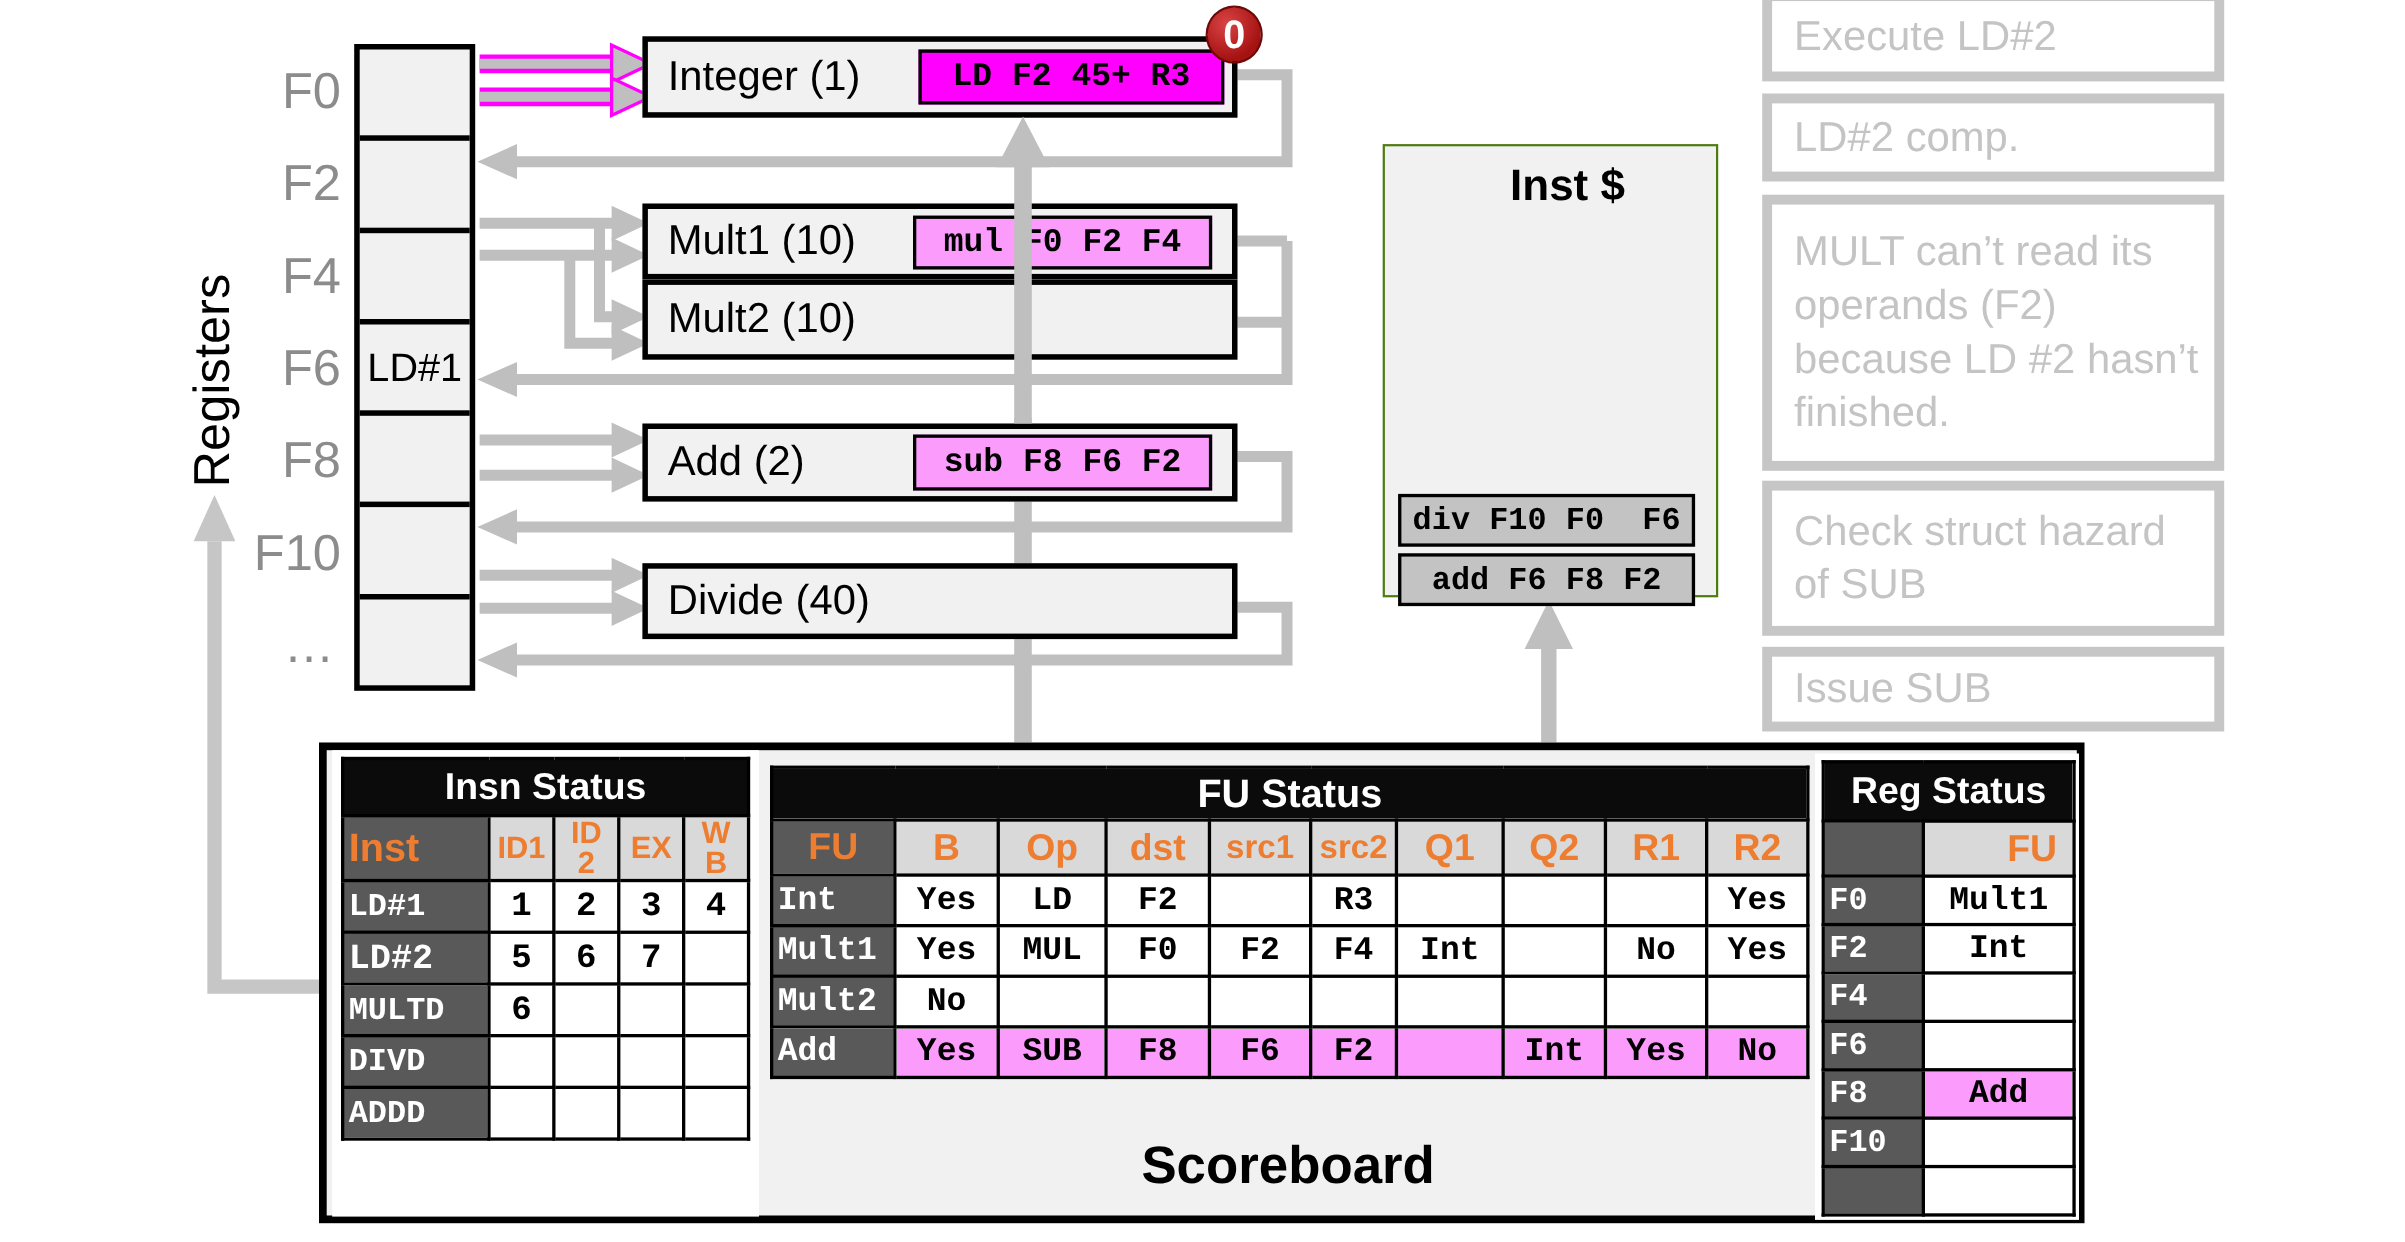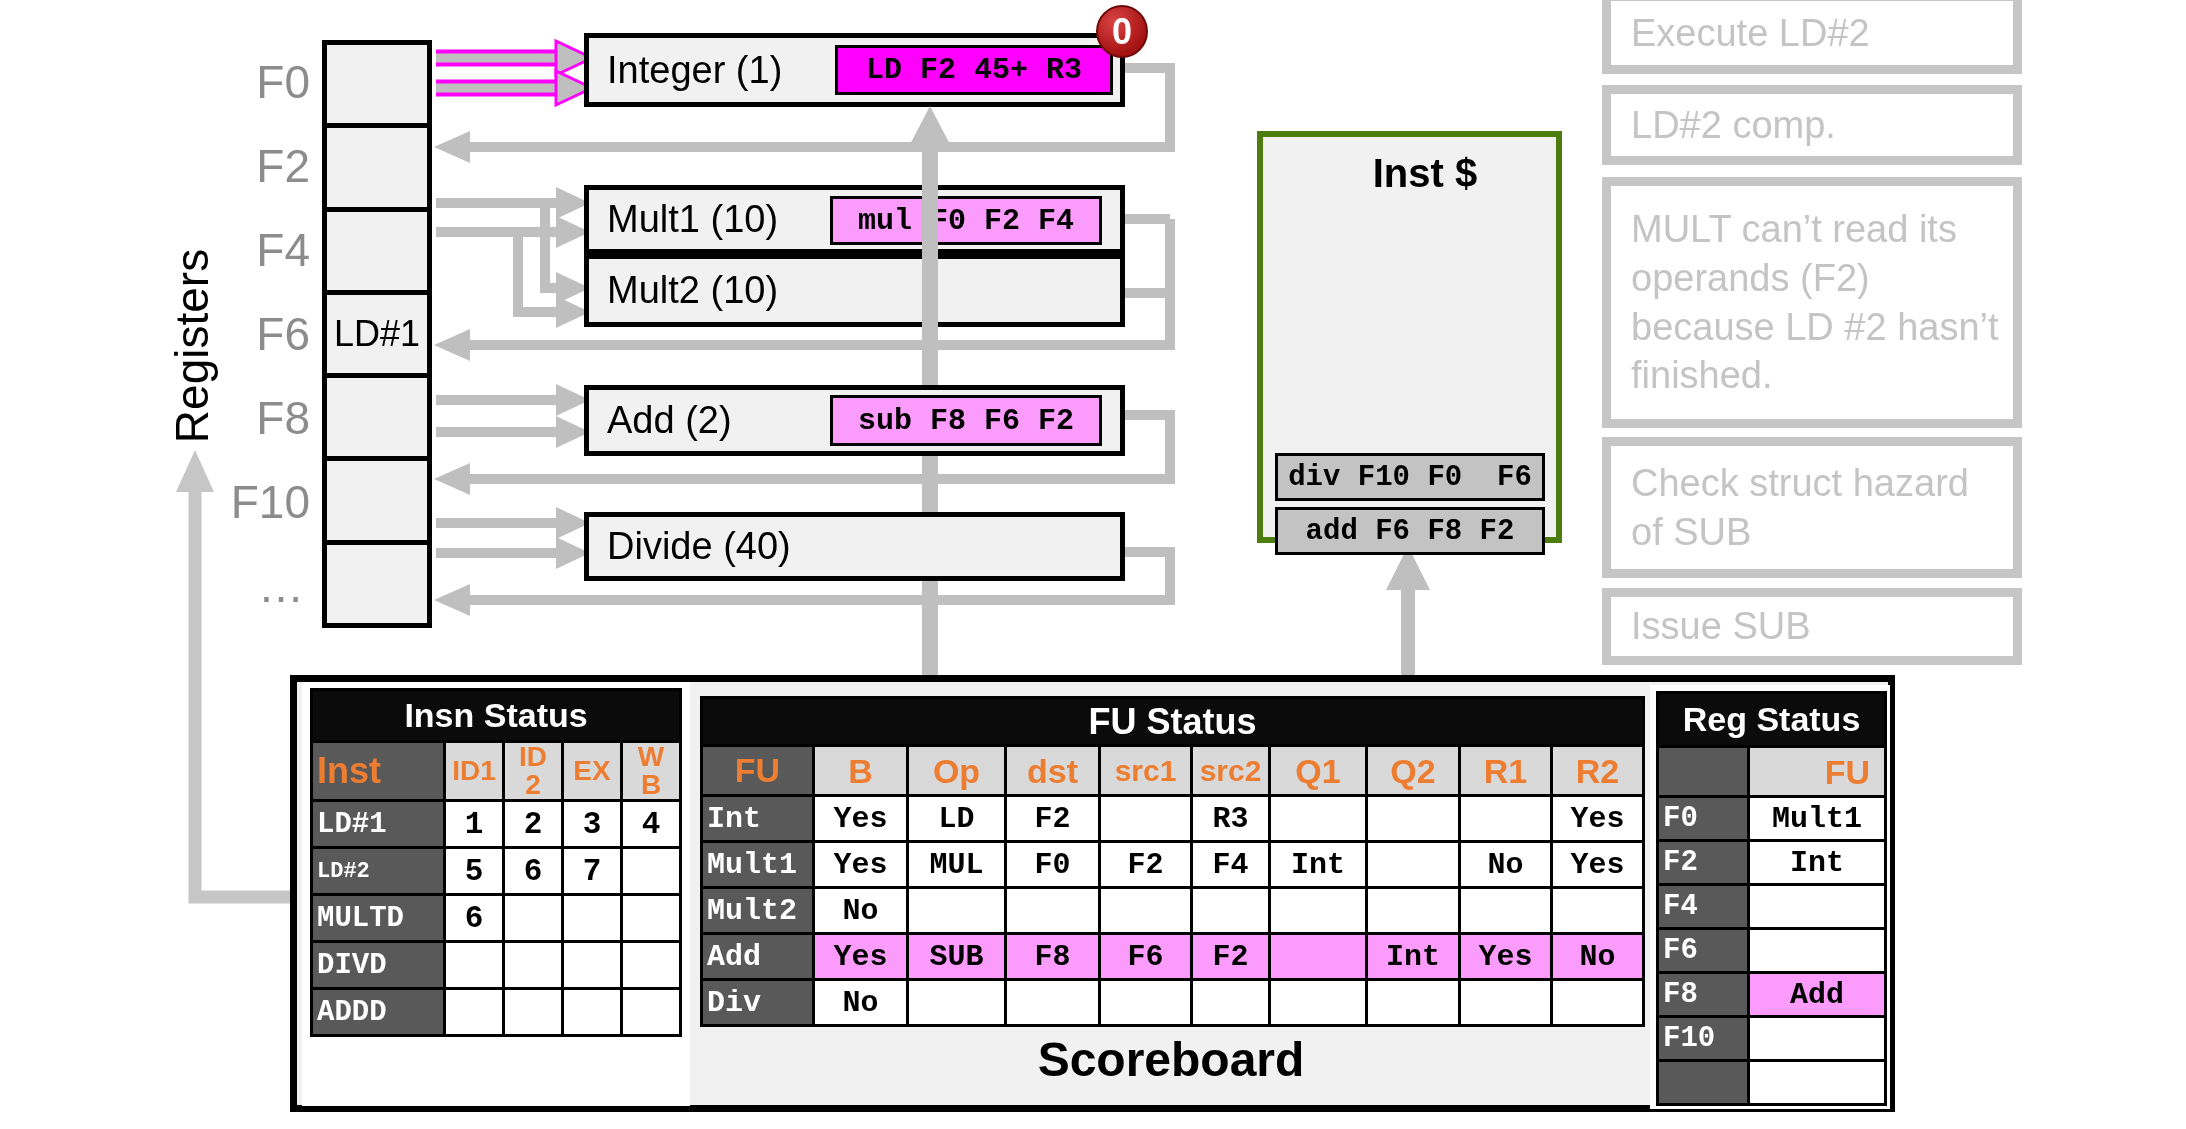--- a/index.html
+++ b/index.html
@@ -28,21 +28,21 @@
         font-family:"Liberation Mono",monospace;font-weight:bold;white-space:pre;}
   .chip.magenta{background:var(--magenta,#ff00ff);font-size:30px;}
   .chip.pink{background:var(--pink,#fb9bfb);font-size:30px;}
   .chip.gray{background:#c3c3c3;font-size:29px;}
   .badge{left:1096px;top:5px;width:52px;height:53px;border-radius:50%;
          background:radial-gradient(circle at 35% 30%,#d94343,var(--badge-red,#a51212) 70%);
          border:2px solid #6d0909;color:#fff;font-size:36px;font-weight:bold;
          display:flex;align-items:center;justify-content:center;box-sizing:border-box;}
 
   
-  .instcache{left:1257px;top:131px;width:305px;height:412px;border:6px solid #4d7c0f;
+  .instcache{left:1257px;top:131px;width:305px;height:412px;border:2px solid #4d7c0f;
              background:var(--panel-bg,#f1f1f1);box-sizing:border-box;padding-left:31px;}
   .instcache .ictitle{text-align:center;font-size:40px;font-weight:bold;margin-top:14px;}
   .ic-entry{position:absolute;left:12px;width:270px;height:48px;margin-top:28px;}
 
   
   .callout{left:1602px;width:420px;border:9px solid var(--callout-gray,#c6c6c6);background:#fff;
            box-sizing:border-box;display:flex;align-items:center;padding:6px 14px 6px 20px;
            color:#c4c4c4;font-size:38px;line-height:1.28;}
 
   
@@ -199,21 +199,21 @@
 B</th>
     </tr>
     <tr style="height:47px">
       <td class="rowlabel" style="font-size:29px">LD#1</td>
       <td class="val" style="font-size:31px">1</td>
       <td class="val" style="font-size:31px">2</td>
       <td class="val" style="font-size:31px">3</td>
       <td class="val" style="font-size:31px">4</td>
     </tr>
     <tr style="height:47px">
-      <td class="rowlabel" style="font-size:22px">LD#2</td>
+      <td class="rowlabel" style="font-size:32px">LD#2</td>
       <td class="val" style="font-size:31px">5</td>
       <td class="val" style="font-size:31px">6</td>
       <td class="val" style="font-size:31px">7</td>
       <td class="val" style="font-size:31px"></td>
     </tr>
     <tr style="height:47px">
       <td class="rowlabel" style="font-size:29px">MULTD</td>
       <td class="val" style="font-size:31px">6</td>
       <td class="val" style="font-size:31px"></td>
       <td class="val" style="font-size:31px"></td>
@@ -306,32 +306,20 @@
       <td class="val hl" style="font-size:30px">Yes</td>
       <td class="val hl" style="font-size:30px">SUB</td>
       <td class="val hl" style="font-size:30px">F8</td>
       <td class="val hl" style="font-size:30px">F6</td>
       <td class="val hl" style="font-size:30px">F2</td>
       <td class="val hl" style="font-size:30px"></td>
       <td class="val hl" style="font-size:30px">Int</td>
       <td class="val hl" style="font-size:30px">Yes</td>
       <td class="val hl" style="font-size:30px">No</td>
     </tr>
-    <tr style="height:46px">
-      <td class="rowlabel" style="font-size:30px">Div</td>
-      <td class="val" style="font-size:30px">No</td>
-      <td class="val" style="font-size:30px"></td>
-      <td class="val" style="font-size:30px"></td>
-      <td class="val" style="font-size:30px"></td>
-      <td class="val" style="font-size:30px"></td>
-      <td class="val" style="font-size:30px"></td>
-      <td class="val" style="font-size:30px"></td>
-      <td class="val" style="font-size:30px"></td>
-      <td class="val" style="font-size:30px"></td>
-    </tr>
   </tbody>
     </table>
 
   <div class="abs card" style="left:1650px;top:685px;width:240px;height:424px"></div>
 
   <table class="sb" style="left:1656px;top:691px;width:228px">
     <colgroup>
         <col style="width:91px">
         <col style="width:137px">
       </colgroup>

